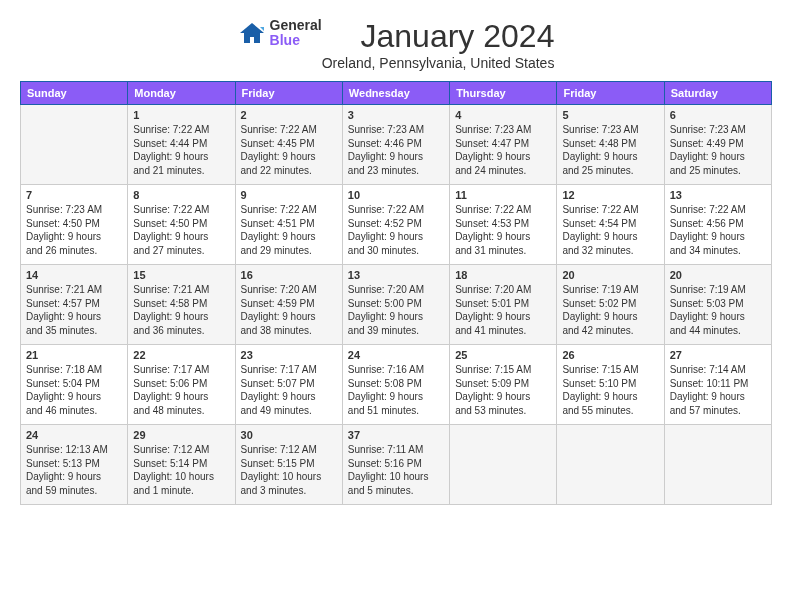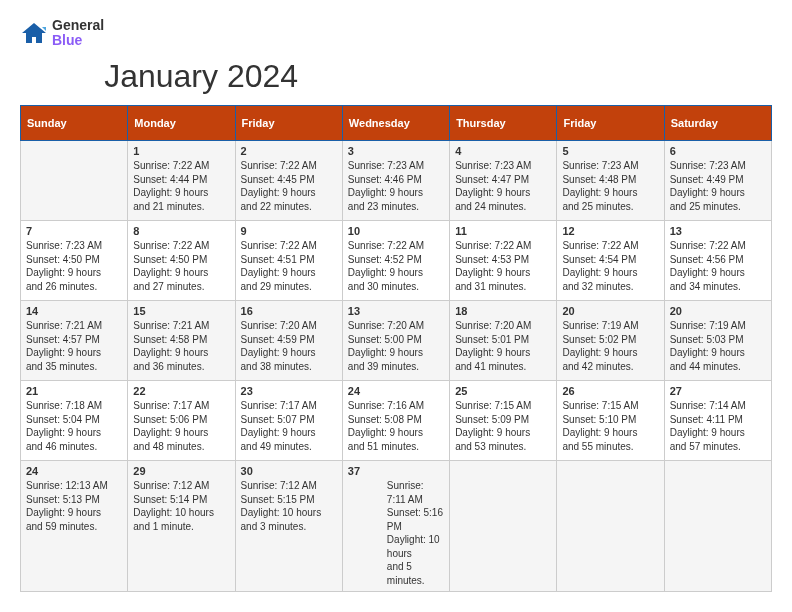--- a/index.html
+++ b/index.html
@@ -10,21 +10,21 @@
       background: #fff;
       overflow: hidden;
     }
     .page {
       width: 792px;
       min-height: 612px;
       padding: 18px 20px 10px 20px;
     }
     .header {
       display: flex;
-      justify-content: flex-start;
+      justify-content: center;
       align-items: flex-start;
       margin-bottom: 10px;
     }
     .logo {
       display: flex;
       align-items: center;
     }
     .logo-text {
       display: flex;
       flex-direction: column;
@@ -39,36 +39,35 @@
       height: 28px;
       margin-right: 4px;
     }
     .title-block {
       text-align: right;
     }
     .month-title {
       font-size: 32px;
       font-weight: normal;
       color: #333;
-      margin-top: 40px;
     }
     .location {
       font-size: 14px;
       color: #333;
     }
     table {
       width: 100%;
       border-collapse: collapse;
       font-size: 10.5px;
     }
     thead tr th {
-      background-color: #c2410c;
+      background-color: #8b5cf6;
       color: #fff;
       text-align: left;
-      padding: 11px 6px;
+      padding: 5px 6px;
       font-size: 11px;
       font-weight: bold;
       border: 1px solid #1a5fa8;
     }
     tbody tr td {
       border: 1px solid #ccc;
       vertical-align: top;
       padding: 4px 5px;
       width: 14.28%;
       min-height: 70px;
@@ -107,20 +106,21 @@
         <polygon points="14,4 26,14 22,14 22,24 16,24 16,18 12,18 12,24 6,24 6,14 2,14" fill="#1a5fa8"></polygon>
         <polygon points="22,8 26,12 26,8" fill="#4da6e0"></polygon>
       </svg>
       <div class="logo-text">
         <span class="logo-general">General</span>
         <span class="logo-blue">Blue</span>
       </div>
     </div>
     <div class="title-block">
       <div class="month-title">January 2024</div>
+      <div class="location">Oreland, Pennsylvania, United States</div>
     </div>
   </div>
 
   <table>
     <thead>
       <tr>
       <th>Sunday</th>
           <th>Monday</th>
           <th>Friday</th>
           <th>Wednesday</th>
@@ -316,21 +316,21 @@
           <td>
             <span class="day-number">26</span>
             <div class="day-info" style="white-space: pre-line;">Sunrise: 7:15 AM
 Sunset: 5:10 PM
 Daylight: 9 hours
 and 55 minutes.</div>
           </td>
           <td>
             <span class="day-number">27</span>
             <div class="day-info" style="white-space: pre-line;">Sunrise: 7:14 AM
-Sunset: 4:11 PM
+Sunset: 10:11 PM
 Daylight: 9 hours
 and 57 minutes.</div>
           </td>
         </tr>
         <tr>
           <td>
             <span class="day-number">24</span>
             <div class="day-info" style="white-space: pre-line;">Sunrise: 12:13 AM
 Sunset: 5:13 PM
 Daylight: 9 hours
@@ -345,21 +345,21 @@
           </td>
           <td>
             <span class="day-number">30</span>
             <div class="day-info" style="white-space: pre-line;">Sunrise: 7:12 AM
 Sunset: 5:15 PM
 Daylight: 10 hours
 and 3 minutes.</div>
           </td>
           <td>
             <span class="day-number">37</span>
-            <div class="day-info" style="white-space: pre-line; margin-left: 39px;">Sunrise: 7:11 AM
+            <div class="day-info" style="white-space: pre-line;">Sunrise: 7:11 AM
 Sunset: 5:16 PM
 Daylight: 10 hours
 and 5 minutes.</div>
           </td>
           <td class="empty-cell"></td>
           <td class="empty-cell"></td>
           <td class="empty-cell"></td>
         </tr>
       </tbody>
   </table>

